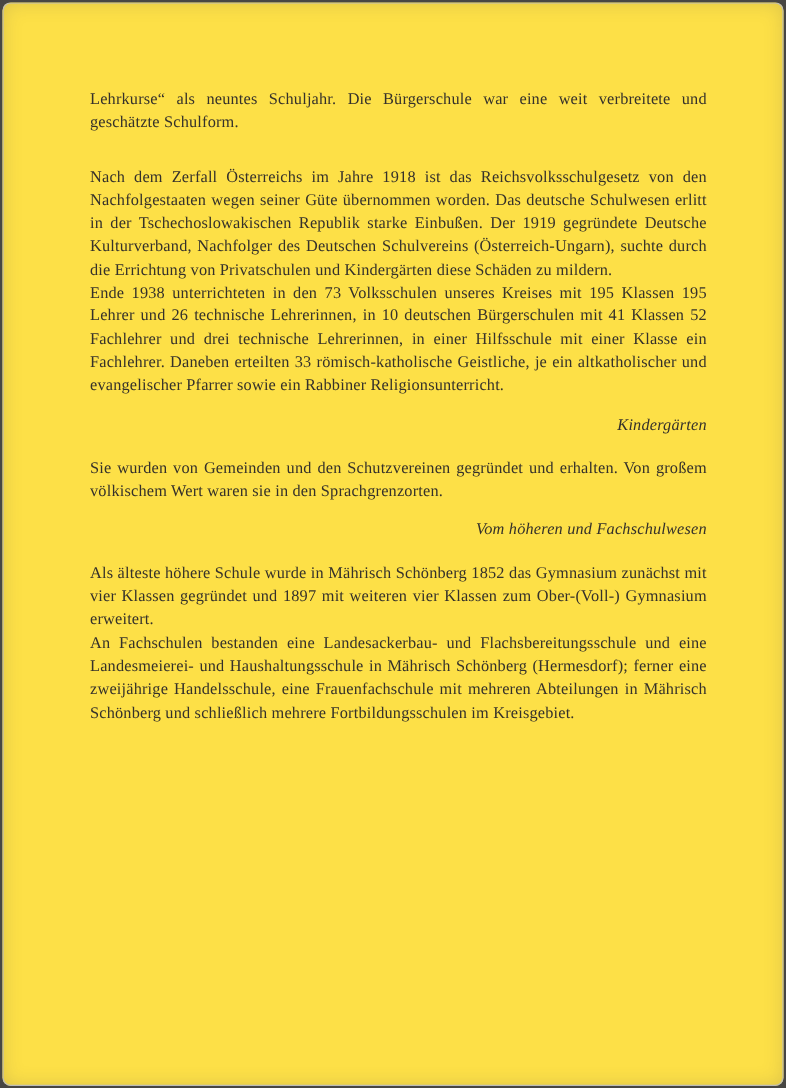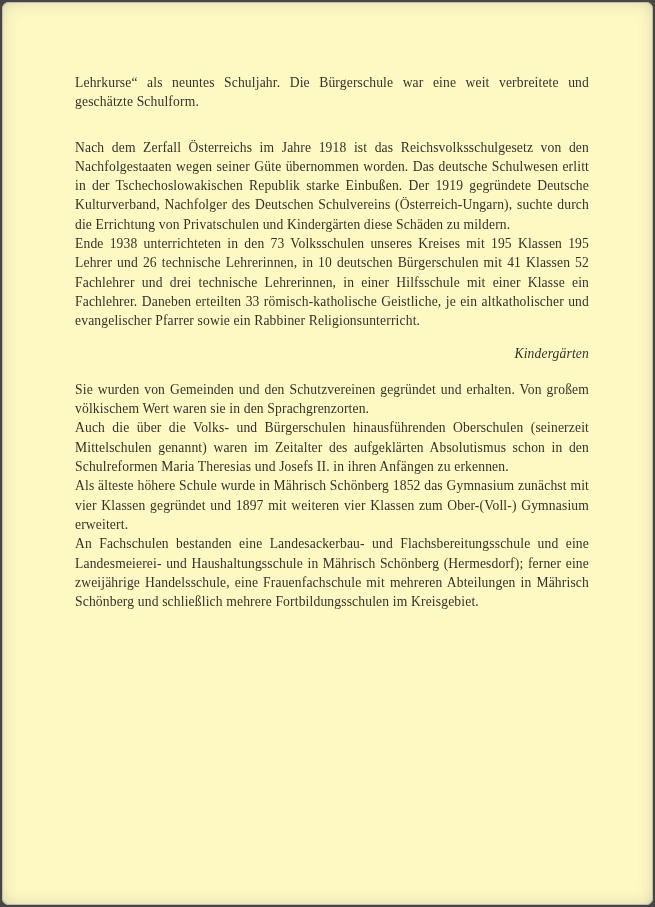--- a/index.html
+++ b/index.html
@@ -8,21 +8,21 @@
     width: 655px;
     height: 907px;
     overflow: hidden;
     position: relative;
     background: #474643;
     font-family: "Liberation Serif", "DejaVu Serif", serif;
   }
   .page {
     position: absolute;
     inset: 2px;
-    background: #fef9c3;
+    background: #fde047;
     border-radius: 7px;
     box-shadow: inset 0 0 0 1px #bdbcb7, inset 0 0 16px rgba(90, 88, 80, 0.22);
   }
   .text-block {
     position: absolute;
     left: 73px;
     top: 71px;
     width: 514px;
     font-size: 13.6px;
     line-height: 19.3px;
@@ -43,17 +43,17 @@
 </head>
 <body>
 
 <div class="page">
   <main class="text-block">
     <p class="para">Lehrkurse“ als neuntes Schuljahr. Die Bürgerschule war eine weit verbreitete und geschätzte Schulform.</p>
     <p class="para sect-gap">Nach dem Zerfall Österreichs im Jahre 1918 ist das Reichsvolksschulgesetz von den Nachfolgestaaten wegen seiner Güte übernommen worden. Das deutsche Schulwesen erlitt in der Tschechoslowakischen Republik starke Einbußen. Der 1919 gegründete Deutsche Kulturverband, Nachfolger des Deutschen Schulvereins (Österreich-Ungarn), suchte durch die Errichtung von Privatschulen und Kindergärten diese Schäden zu mildern.</p>
     <p class="para">Ende 1938 unterrichteten in den 73 Volksschulen unseres Kreises mit 195 Klassen 195 Lehrer und 26 technische Lehrerinnen, in 10 deutschen Bürgerschulen mit 41 Klassen 52 Fachlehrer und drei technische Lehrerinnen, in einer Hilfsschule mit einer Klasse ein Fachlehrer. Daneben erteilten 33 römisch-katholische Geistliche, je ein altkatholischer und evangelischer Pfarrer sowie ein Rabbiner Religionsunterricht.</p>
     <h2 class="heading">Kindergärten</h2>
     <p class="para">Sie wurden von Gemeinden und den Schutzvereinen gegründet und erhalten. Von großem völkischem Wert waren sie in den Sprachgrenzorten.</p>
-    <p class="para">Auch die über die Volks- und Bürgerschulen hinausführenden Oberschulen (seinerzeit Mittelschulen genannt) waren im Zeitalter des aufgeklärten Absolutismus schon in den Schulreformen Maria Theresias und Josefs II. in ihren Anfängen zu erkennen.</p>
+    <h2 class="heading">Vom höheren und Fachschulwesen</h2>
     <p class="para">Als älteste höhere Schule wurde in Mährisch Schönberg 1852 das Gymnasium zunächst mit vier Klassen gegründet und 1897 mit weiteren vier Klassen zum Ober-(Voll-) Gymnasium erweitert.</p>
     <p class="para">An Fachschulen bestanden eine Landesackerbau- und Flachsbereitungsschule und eine Landesmeierei- und Haushaltungsschule in Mährisch Schönberg (Hermesdorf); ferner eine zweijährige Handelsschule, eine Frauenfachschule mit mehreren Abteilungen in Mährisch Schönberg und schließlich mehrere Fortbildungsschulen im Kreisgebiet.</p>
   </main>
 </div>
 
 </body></html>

